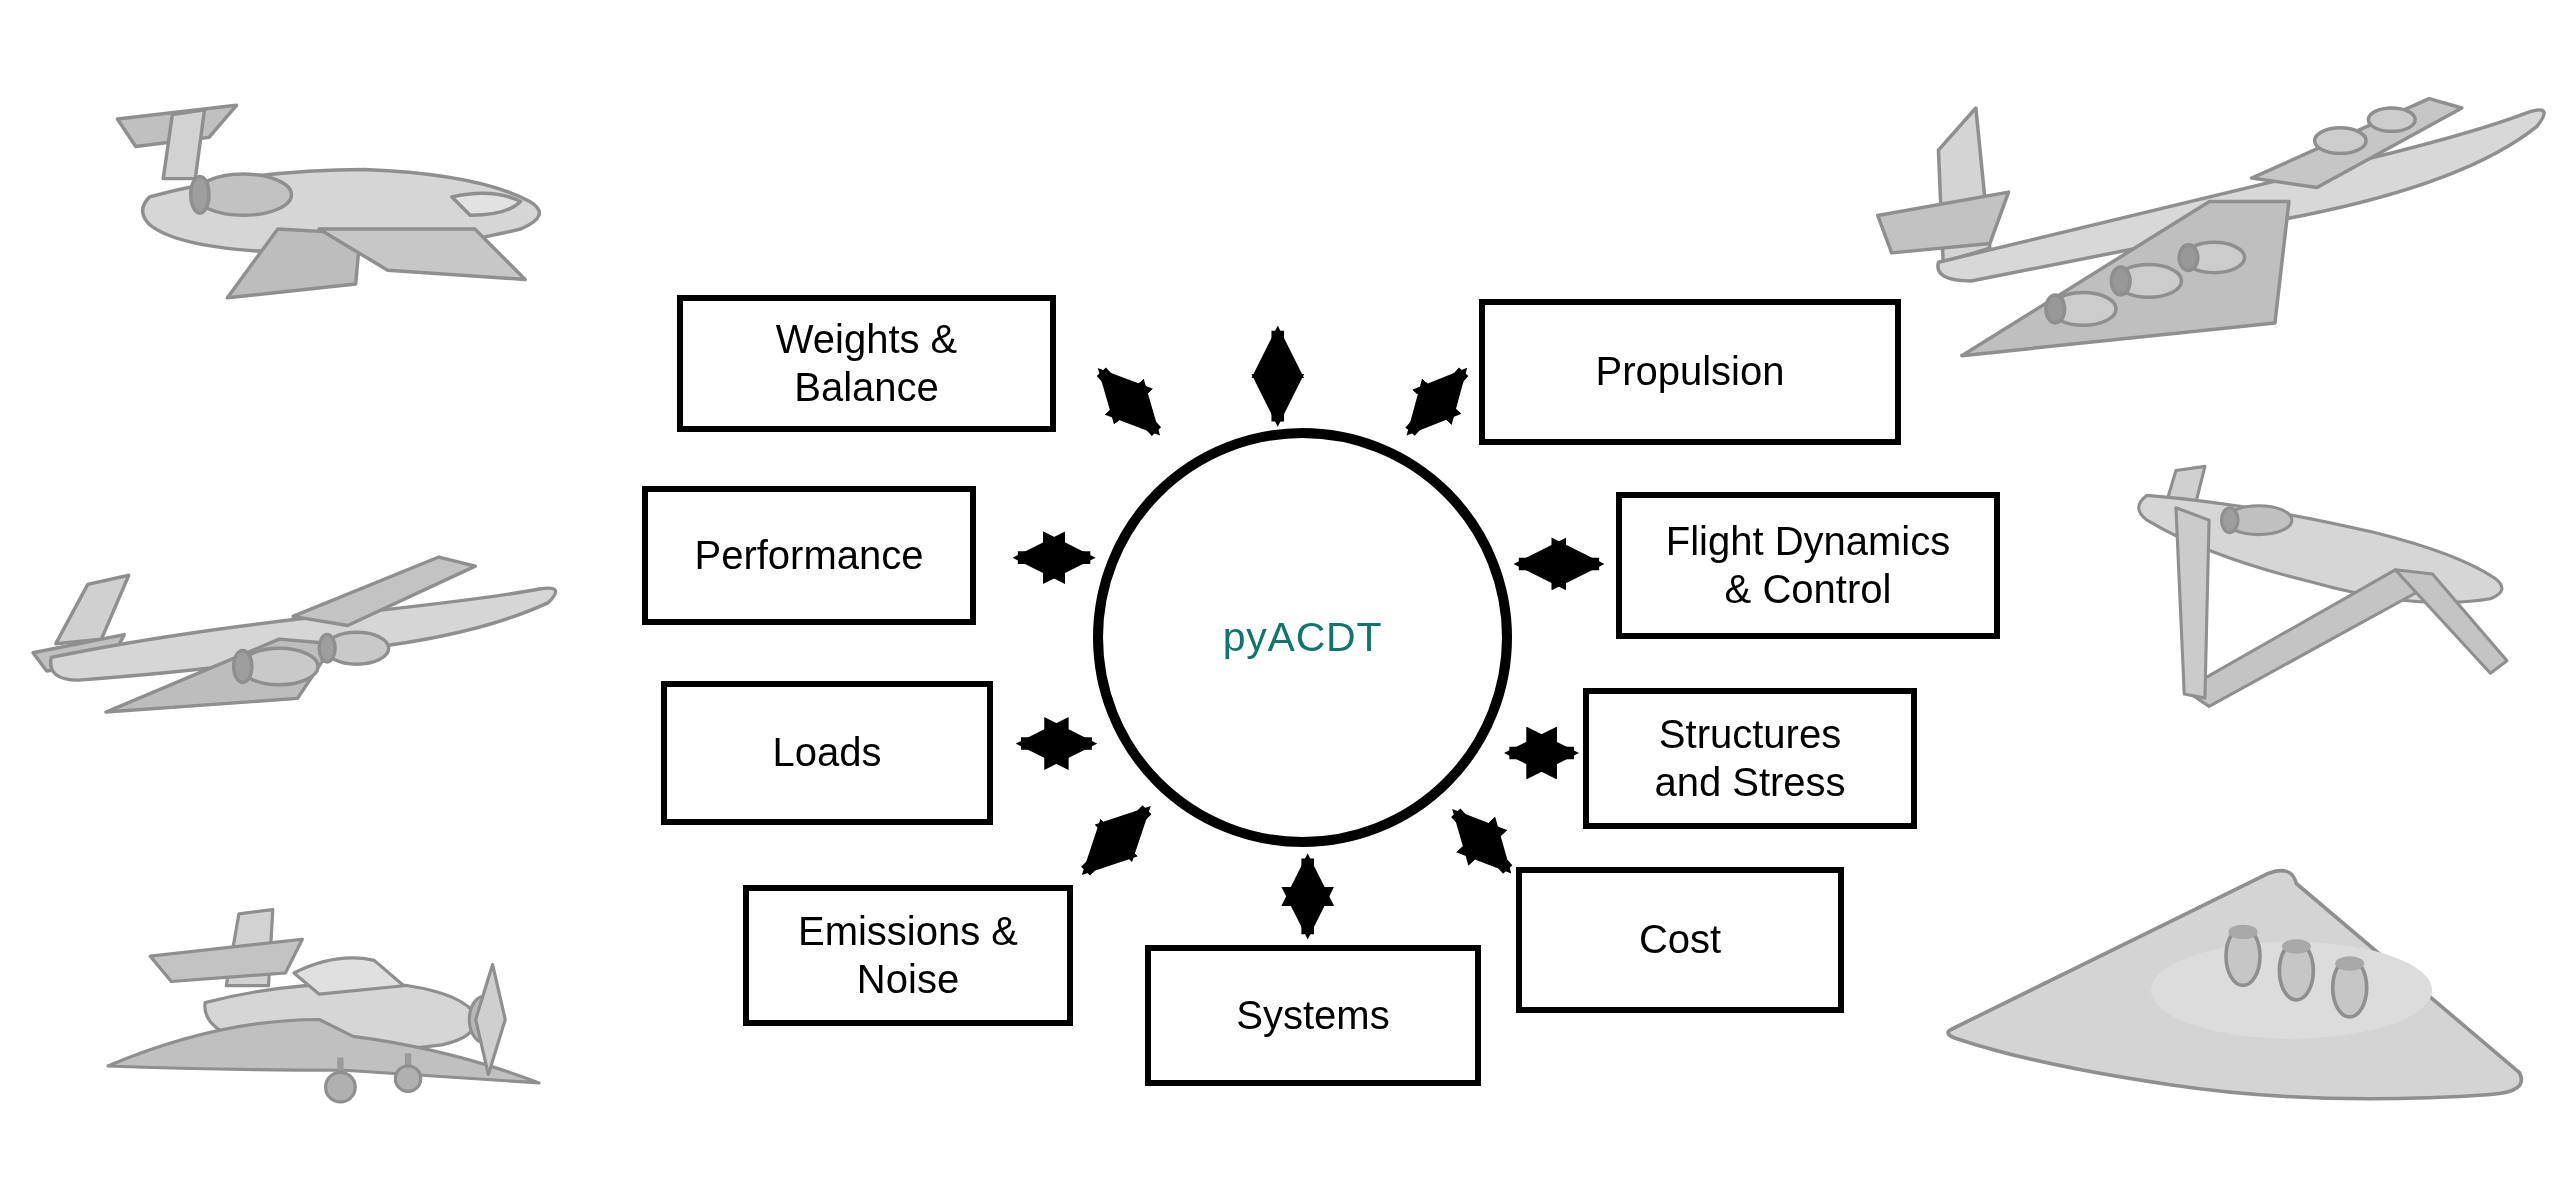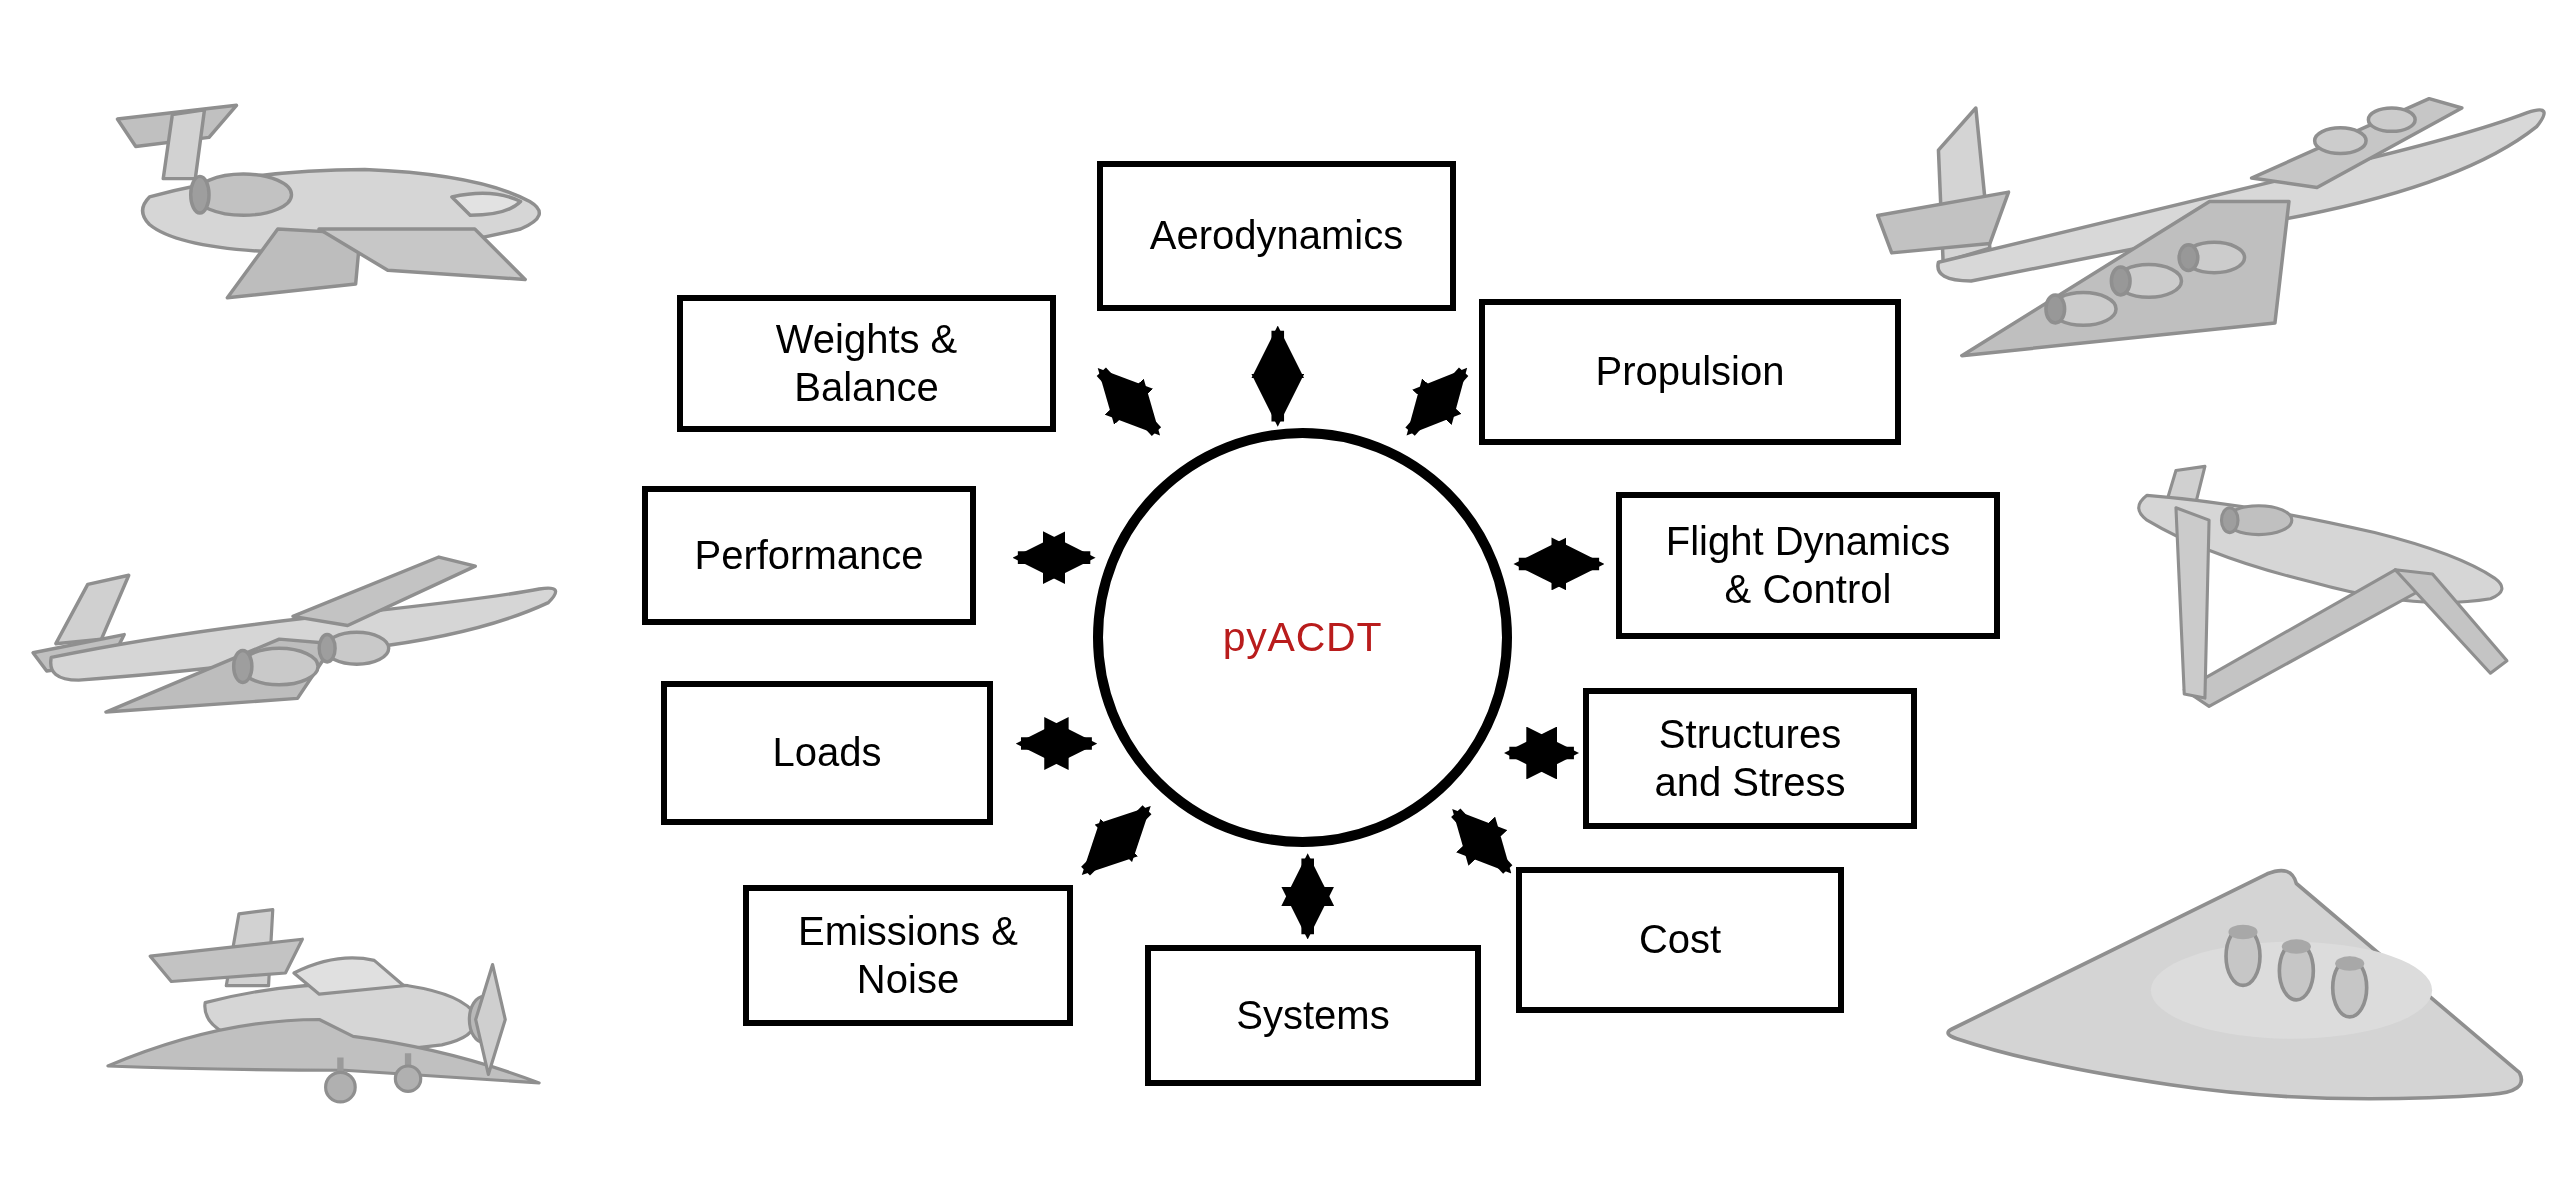--- a/index.html
+++ b/index.html
@@ -30,21 +30,21 @@
     border: 10.2px solid #000000;
     border-radius: 50%;
     background: #ffffff;
     display: flex;
     align-items: center;
     justify-content: center;
     box-sizing: border-box;
   }
   .hub-label {
     font-size: 41px;
-    color: #b91c1c;
+    color: #0f766e;
     letter-spacing: 0.8px;
   }
   .node {
     position: absolute;
     border: 6.3px solid #000000;
     background: #ffffff;
     display: flex;
     align-items: center;
     justify-content: center;
     box-sizing: border-box;
@@ -82,23 +82,20 @@
       <line x1="1456" y1="1028" x2="1378" y2="1106" marker-start="url(#ah)" marker-end="url(#ah)"></line>
       <line x1="1848" y1="1032" x2="1914" y2="1104" marker-start="url(#ah)" marker-end="url(#ah)"></line>
       <line x1="1660" y1="1090" x2="1660" y2="1186" marker-start="url(#ah)" marker-end="url(#ah)"></line>
     </g>
   </svg>
 
   <div class="hub">
     <span class="hub-label">pyACDT</span>
   </div>
 
-  <div class="node" style="left:1097px;top:161px;width:359px;height:150px">
-    <span class="node-label">Aerodynamics</span>
-  </div>
 
   <div class="node" style="left:677px;top:295px;width:379px;height:137px">
     <span class="node-label">Weights &amp;
 Balance</span>
   </div>
 
   <div class="node" style="left:1479px;top:299px;width:422px;height:146px">
     <span class="node-label">Propulsion</span>
   </div>
 

